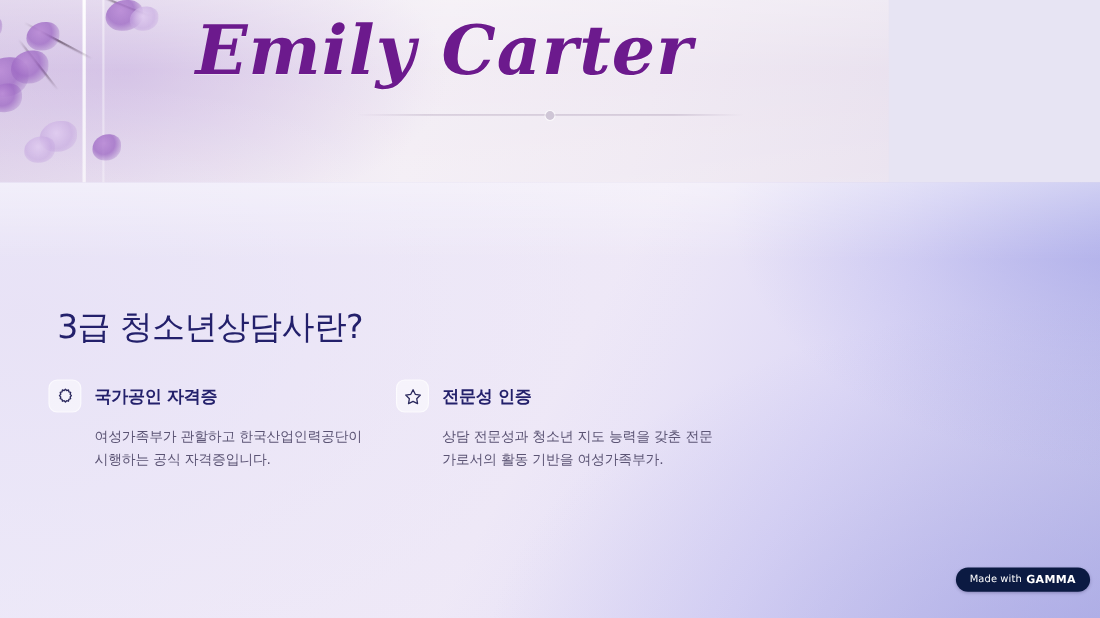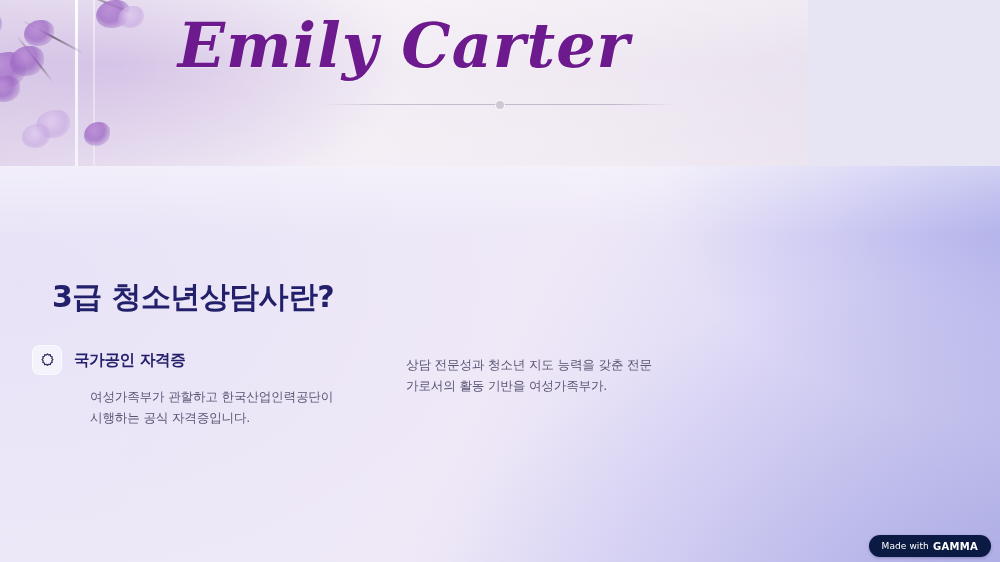--- a/index.html
+++ b/index.html
@@ -144,30 +144,30 @@
     background: linear-gradient(180deg, rgba(255,255,255,0.38), rgba(255,255,255,0));
     pointer-events: none;
   }
 
   #section-title {
     position: absolute;
     left: 52px;
     top: 111px;
     font-family: "DejaVu Sans", "Liberation Sans", sans-serif;
     font-size: 30px;
-    font-weight: 700;
+    font-weight: 400;
     letter-spacing: -0.6px;
     color: #23206b;
     white-space: nowrap;
   }
 
   
   #features {
     position: absolute;
-    left: 32px;
+    left: 44px;
     top: 178px;
     width: 916px;
     display: flex;
     gap: 10px;
   }
   .feature {
     width: 306px;
     display: block;
   }
   .feature-head {
@@ -190,35 +190,35 @@
   .feature-title {
     font-family: "DejaVu Sans", "Liberation Sans", sans-serif;
     font-size: 15.5px;
     font-weight: 700;
     letter-spacing: -0.3px;
     color: #23206b;
     white-space: nowrap;
   }
   .feature-body {
     margin-top: 10px;
-    margin-left: 58px;
+    margin-left: 42px;
     font-family: "DejaVu Sans", "Liberation Sans", sans-serif;
     font-size: 12.6px;
     font-weight: 400;
     line-height: 21px;
     letter-spacing: -0.2px;
     color: #5b5474;
     max-width: 246px;
   }
 
   
   #gamma-badge {
     position: absolute;
     right: 9px;
-    bottom: 5px;
+    bottom: 24px;
     height: 22px;
     padding: 0 13px;
     border-radius: 11px;
     background: #0b1a42;
     display: flex;
     align-items: center;
     gap: 4px;
     box-shadow: 0 1px 3px rgba(20,16,60,0.28);
   }
   #gamma-badge-text {
@@ -291,20 +291,28 @@
               <path d="M12 2.6 13.6 4.3 15.9 3.6 16.4 6 18.7 6.8 18 9.1 19.7 10.8 18 12.5 18.7 14.8 16.4 15.6 15.9 18 13.6 17.3 12 19 10.4 17.3 8.1 18 7.6 15.6 5.3 14.8 6 12.5 4.3 10.8 6 9.1 5.3 6.8 7.6 6 8.1 3.6 10.4 4.3Z"></path>
             </svg>
           </span>
           <span class="feature-title">국가공인 자격증</span>
         </div>
         <p class="feature-body">여성가족부가 관할하고 한국산업인력공단이 시행하는 공식 자격증입니다.</p>
       </div>
 
 
       <div class="feature">
+        <div class="feature-head">
+          <span class="feature-icon">
+            <svg width="17" height="17" viewBox="0 0 24 24" fill="none" stroke="#2c2a5e" stroke-width="1.7" stroke-linejoin="round">
+              <path d="M12 3.2 14.9 9.1 21.4 10.1 16.7 14.7 17.8 21.1 12 18.1 6.2 21.1 7.3 14.7 2.6 10.1 9.1 9.1Z"></path>
+            </svg>
+          </span>
+          <span class="feature-title">전문성 인증</span>
+        </div>
         <p class="feature-body">상담 전문성과 청소년 지도 능력을 갖춘 전문가로서의 활동 기반을 여성가족부가.</p>
       </div>
 
     </div>
   </div>
 
   <a id="gamma-badge">
     <span id="gamma-badge-text">Made with</span>
     <span id="gamma-badge-brand">GAMMA</span>
   </a>

